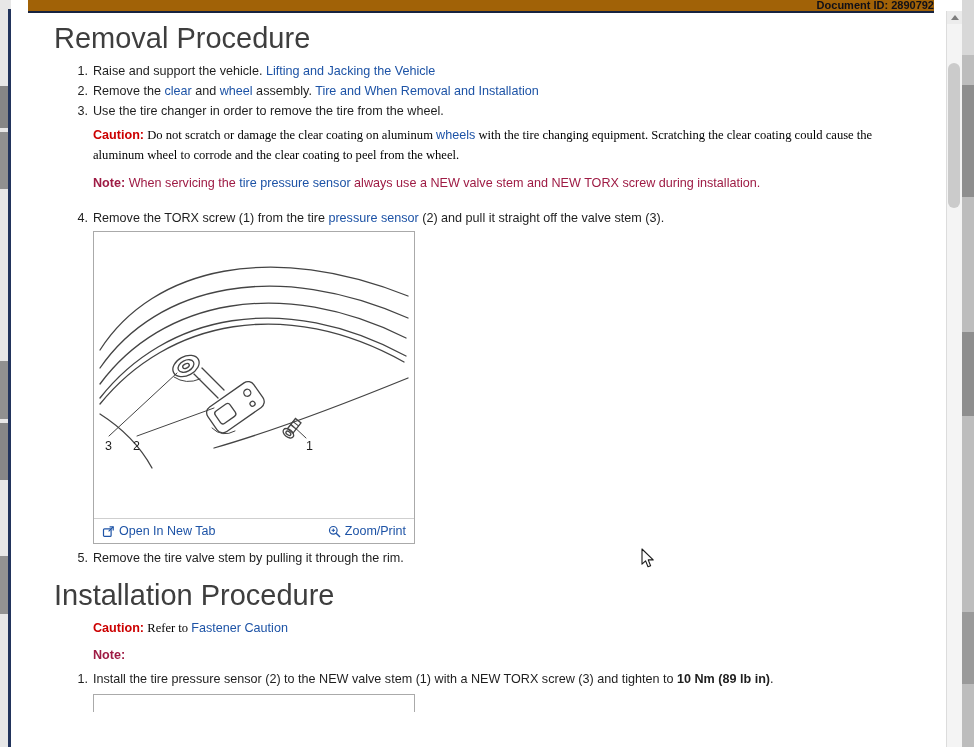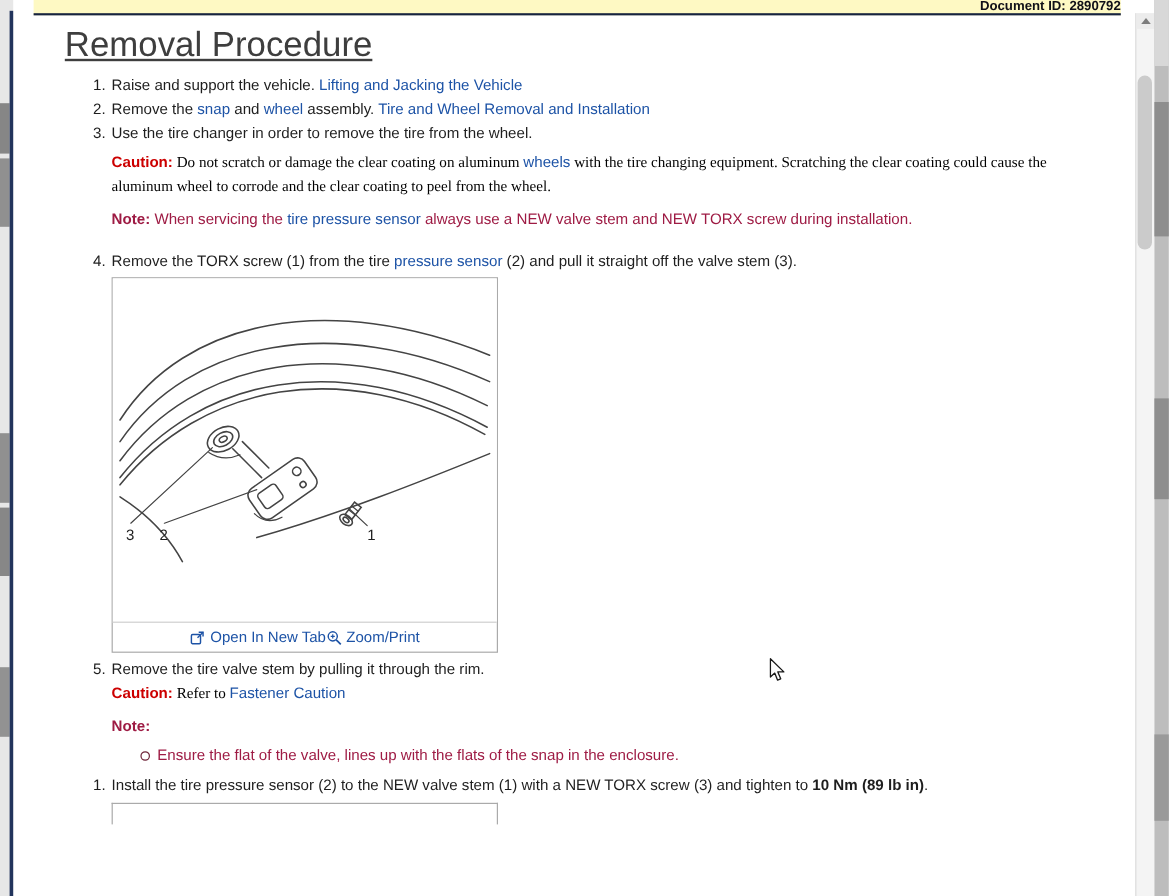--- a/index.html
+++ b/index.html
@@ -19,31 +19,31 @@
   .wl-5{top:556px;height:58px;background:#929292;}
   .navy-line{position:absolute;left:8px;top:9px;width:3px;height:738px;background:#22345c;}
   
   .win-right{position:absolute;right:0;top:0;width:12px;height:747px;background:#bdbdbd;}
   .wr-b{position:absolute;right:0;width:12px;}
   .wr-1{top:0;height:55px;background:#d8d8d8;}
   .wr-2{top:85px;height:112px;background:#8e8e8e;}
   .wr-3{top:332px;height:84px;background:#8e8e8e;}
   .wr-4{top:612px;height:72px;background:#9a9a9a;}
   
-  .header-band{position:absolute;left:28px;top:0;width:906px;height:11px;background:#fef9c3;border-bottom:2px solid #17233f;}
+  .header-band{position:absolute;left:28px;top:0;width:906px;height:11px;background:#a16207;border-bottom:2px solid #17233f;}
   .doc-id{position:absolute;right:0;top:-1px;font-size:11px;font-weight:700;color:#101018;line-height:12px;white-space:nowrap;}
   
   .scroll-track{position:absolute;right:12px;top:11px;width:15px;height:736px;background:#f4f4f4;border-left:1px solid #dcdcdc;}
   .scroll-btn{position:absolute;top:0;left:0;width:15px;height:13px;background:#ececec;}
   .scroll-btn::after{content:"";display:block;margin:4px auto 0;width:0;height:0;
     border-left:4px solid transparent;border-right:4px solid transparent;border-bottom:5px solid #7d7d7d;}
   .scroll-thumb{position:absolute;top:52px;left:1px;width:12px;height:145px;background:#cbcbcb;border-radius:6px;}
   
   .content{position:absolute;left:18px;top:13px;width:929px;background:#fff;font-size:12.6px;color:#1e1e1e;}
-  h1{font-size:29px;line-height:34px;font-weight:400;color:#3e3e3e;margin:8px 0 6px 36px;text-decoration:underline;}
+  h1{font-size:29px;line-height:34px;font-weight:400;color:#3e3e3e;margin:8px 0 6px 36px;}
   h1.h-install{margin-top:10px;}
   .step{display:flex;margin-left:34px;line-height:20px;}
   .step .num{flex:none;width:36px;text-align:right;margin-right:5px;color:#1e1e1e;}
   .step .txt{flex:1;max-width:814px;}
   .para{margin-left:75px;line-height:20px;max-width:806px;}
   .para-caution{margin-top:4px;margin-bottom:8px;}
   .para-note{margin-bottom:15px;}
   .i-caution{margin-top:0;margin-bottom:7px;}
   .i-note{margin-bottom:4px;}
   .step-install{margin-top:2px;}
@@ -55,21 +55,21 @@
   .sg-cb{color:#cc0000;font-weight:700;}
   .sg-n{color:#9e1b44;}
   .sg-nb{color:#9e1b44;font-weight:700;}
   
   .bullets{list-style:none;margin:0 0 4px 99px;padding:0;}
   .bullets li{position:relative;padding-left:14px;line-height:21px;max-width:800px;}
   .bullets li::before{content:"";position:absolute;left:0;top:7px;width:6px;height:6px;border:1px solid #6e2438;border-radius:50%;}
   
   .figure{margin:3px 0 4px 75px;width:322px;box-sizing:border-box;border:1px solid #aaaaaa;background:#fff;}
   .fig-img{height:286px;border-bottom:1px solid #cfcfcf;position:relative;background:#fff;}
-  .fig-footer{height:24px;display:flex;justify-content:center;align-items:center;padding:0 8px;}
+  .fig-footer{height:24px;display:flex;justify-content:space-between;align-items:center;padding:0 8px;}
   .fig-link{display:inline-flex;align-items:center;gap:4px;font-size:12.5px;color:#1d53a6;text-decoration:none;cursor:pointer;}
   .fig-link svg{display:block;}
   .figure2{margin:5px 0 0 75px;width:322px;box-sizing:border-box;height:18px;border:1px solid #aaaaaa;border-bottom:none;background:#fff;}
   
   .illus path,.illus ellipse,.illus rect,.illus circle,.illus line{fill:none;stroke:#444;stroke-width:1.3;stroke-linecap:round;}
   .illus .thin{stroke-width:1;}
   .illus text{fill:#1e1e1e;font-size:12.5px;font-family:"Liberation Sans",sans-serif;stroke:none;}
   
   .cursor{position:absolute;left:641px;top:548px;width:14px;height:22px;pointer-events:none;}
   .step5{margin-top:4px;}
@@ -93,21 +93,21 @@
 <div class="content">
 
   <h1>Removal Procedure</h1>
 
   <div class="step">
     <span class="num">1.</span>
     <div class="txt"><span class="sg-t">Raise and support the vehicle. </span><a class="sg-l" href="#">Lifting and Jacking the Vehicle</a></div>
   </div>
   <div class="step">
     <span class="num">2.</span>
-    <div class="txt"><span class="sg-t">Remove the </span><a class="sg-l" href="#">snap</a><span class="sg-t"> and </span><a class="sg-l" href="#">wheel</a><span class="sg-t"> assembly. </span><a class="sg-l" href="#">Tire and Wheel Removal and Installation</a></div>
+    <div class="txt"><span class="sg-t">Remove the </span><a class="sg-l" href="#">clear</a><span class="sg-t"> and </span><a class="sg-l" href="#">wheel</a><span class="sg-t"> assembly. </span><a class="sg-l" href="#">Tire and When Removal and Installation</a></div>
   </div>
   <div class="step">
     <span class="num">3.</span>
     <div class="txt"><span class="sg-t">Use the tire changer in order to remove the tire from the wheel.</span></div>
   </div>
 
   <div class="para para-caution"><span class="sg-cb">Caution:</span><span class="sg-c"> Do not scratch or damage the clear coating on aluminum </span><a class="sg-l" href="#">wheels</a><span class="sg-c"> with the tire changing equipment. Scratching the clear coating could cause the aluminum wheel to corrode and the clear coating to peel from the wheel.</span></div>
   <div class="para para-note"><span class="sg-nb">Note:</span><span class="sg-n"> When servicing the </span><a class="sg-l" href="#">tire pressure sensor</a><span class="sg-n"> always use a NEW valve stem and NEW TORX screw during installation.</span></div>
 
   <div class="step">
@@ -181,28 +181,26 @@
         <span>Zoom/Print</span>
       </a>
     </div>
   </div>
 
   <div class="step step5">
     <span class="num">5.</span>
     <div class="txt"><span class="sg-t">Remove the tire valve stem by pulling it through the rim.</span></div>
   </div>
 
+  <h1 class="h-install">Installation Procedure</h1>
 
   <div class="para i-caution"><span class="sg-cb">Caution:</span><span class="sg-c"> Refer to </span><a class="sg-l" href="#">Fastener Caution</a></div>
   <div class="para i-note"><span class="sg-nb">Note:</span></div>
 
   <ul class="bullets">
-    <li>
-      <div><span class="sg-n">Ensure the flat of the valve, lines up with the flats of the snap in the enclosure.</span></div>
-    </li>
   </ul>
 
   <div class="step step-install">
     <span class="num">1.</span>
     <div class="txt"><span class="sg-t">Install the tire pressure sensor (2) to the NEW valve stem (1) with a NEW TORX screw (3) and tighten to </span><span class="sg-b">10 Nm (89 lb in)</span><span class="sg-t">.</span></div>
   </div>
 
   <div class="figure2"></div>
 </div>
 

